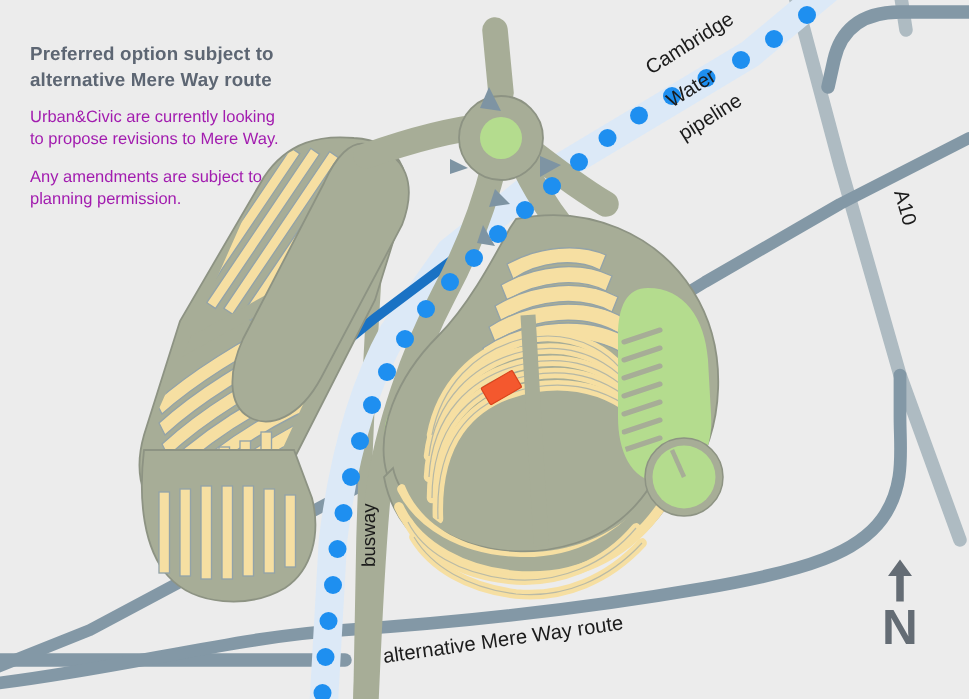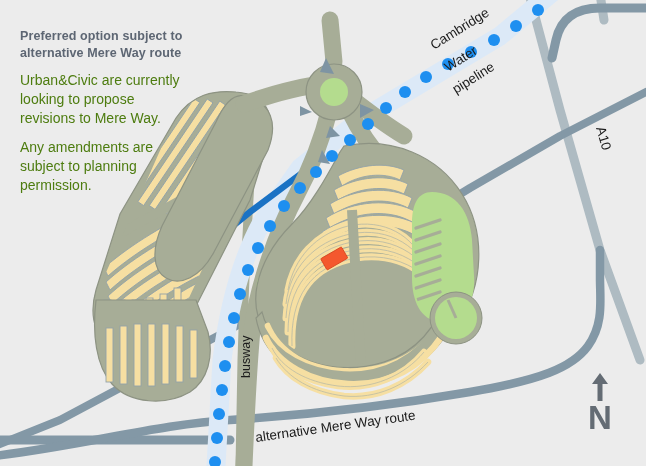--- a/index.html
+++ b/index.html
@@ -32,23 +32,23 @@
   .callout h2 {
     margin: 0 0 10px 0;
     font-size: 12.5px;
     line-height: 1.32;
     font-weight: bold;
     color: #5d6673;
     letter-spacing: 0.1px;
   }
   .callout p {
     margin: 0 0 11px 0;
-    font-size: 14px;
+    font-size: 11px;
     line-height: 1.34;
-    color: #4d7c0f;
+    color: #a21caf;
   }
   .callout p:last-child { margin-bottom: 16px; }
 
   .north {
     position: absolute;
     left: 578px;
     top: 372px;
     width: 44px;
     text-align: center;
     z-index: 5;

